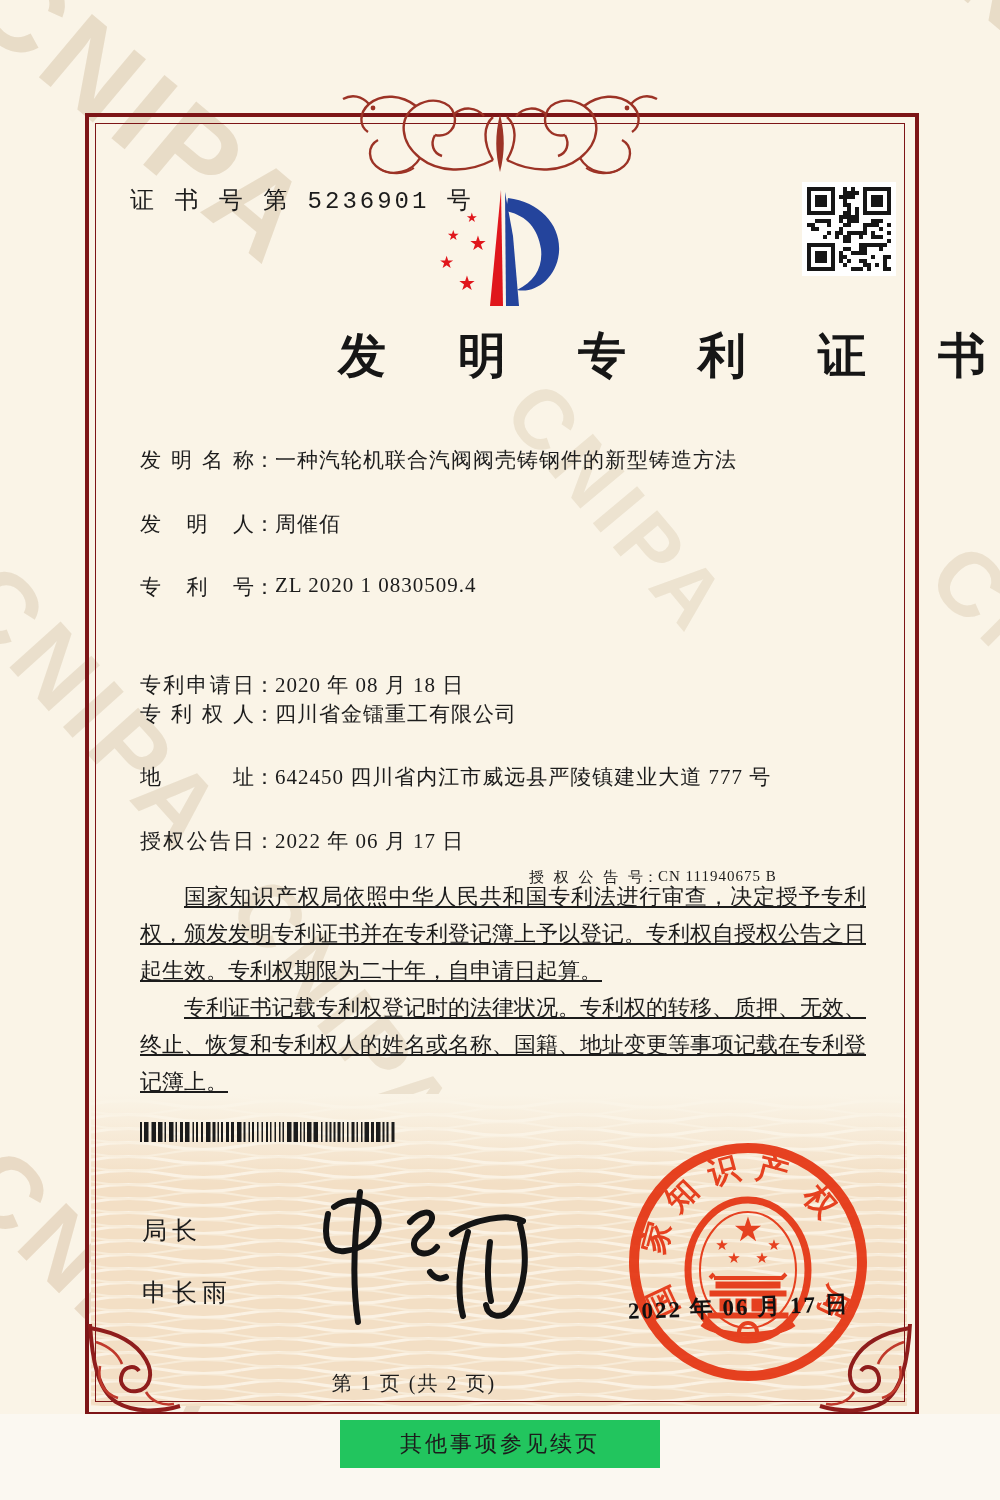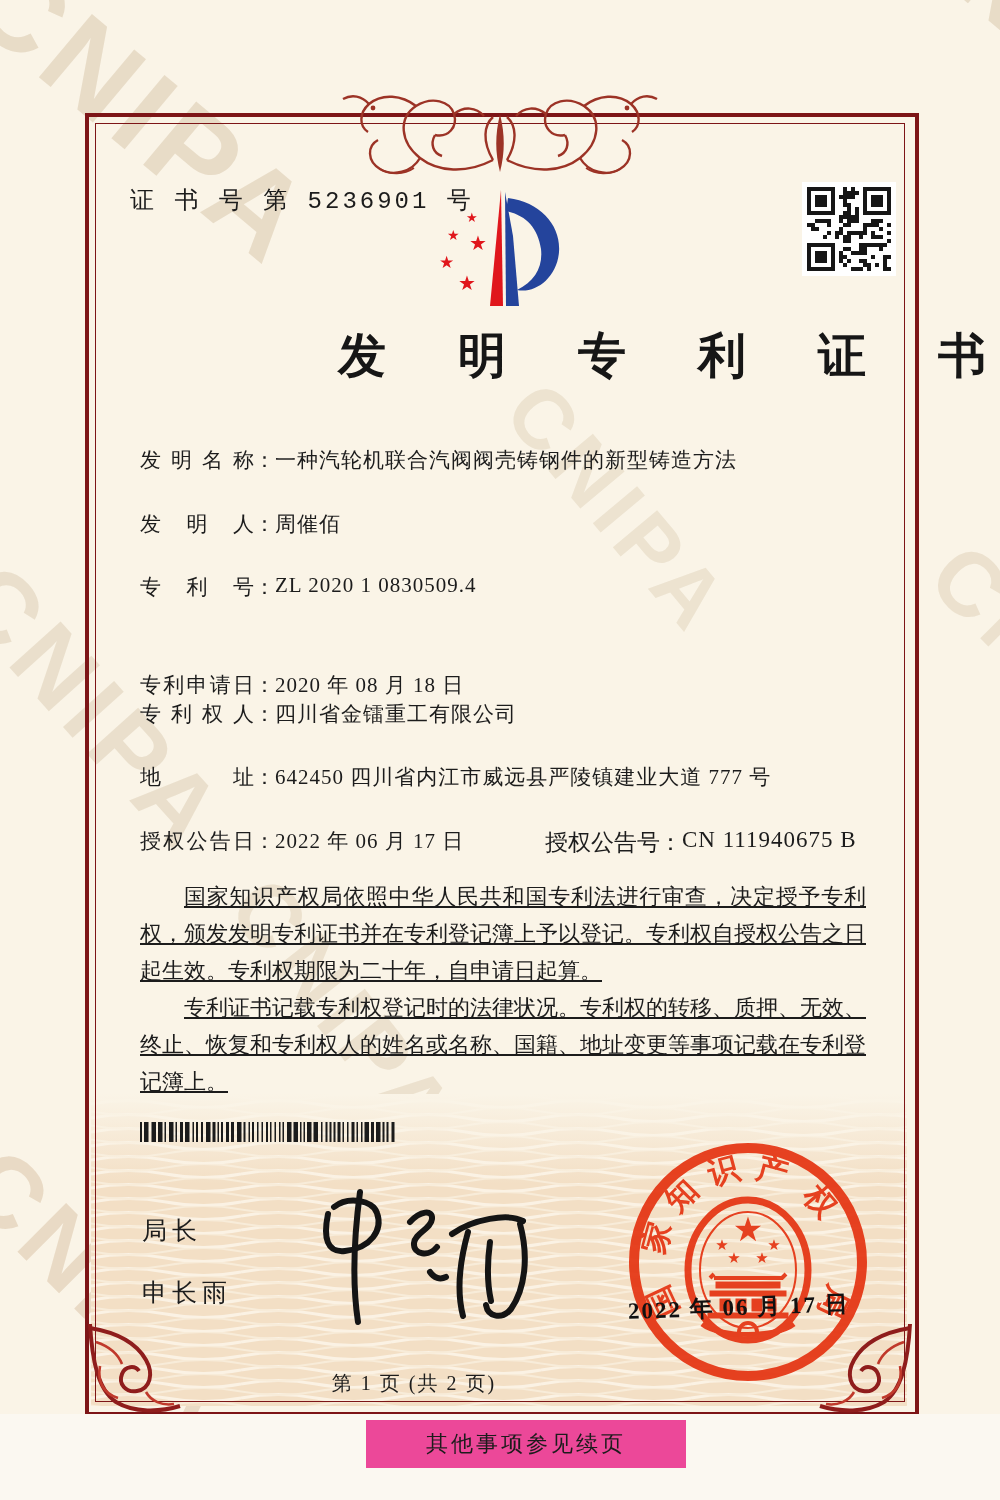--- a/index.html
+++ b/index.html
@@ -25,42 +25,42 @@
   .cert-no{position:absolute;left:130px;top:184px;font-size:24px;letter-spacing:3px;font-family:Liberation Mono, monospace;}
   .logo{position:absolute;left:434px;top:184px;}
   .qr{position:absolute;left:802px;top:182px;}
   .title{position:absolute;left:16px;width:1000px;top:324px;text-align:right;font-size:48px;font-weight:700;letter-spacing:30px;text-indent:30px;color:#161616;}
 
   
   .row{position:absolute;left:140px;font-size:21px;white-space:nowrap;}
   .flabel{display:inline-block;width:114px;text-align:justify;text-align-last:justify;vertical-align:top;}
   .fcolon{display:inline-block;vertical-align:top;}
   .fvalue{letter-spacing:1px;}
-  .row2{position:absolute;left:545px;font-size:23px;white-space:nowrap;}
+  .row2{position:absolute;left:529px;font-size:15px;white-space:nowrap;margin-top:41px;}
 
   
   .body-text{position:absolute;left:140px;top:878px;width:726px;font-size:22px;line-height:37px;text-align:justify;}
   .body-text p{margin:0;text-indent:2em;text-decoration:underline;}
 
   
   .waveband{position:absolute;left:91px;top:1094px;width:816px;height:312px;overflow:hidden;}
   .wavefade{position:absolute;left:91px;top:1094px;width:816px;height:90px;background:linear-gradient(180deg,#faf4e7 0%,rgba(250,244,231,0) 100%);}
 
   .barcode{position:absolute;left:140px;top:1122px;}
   .sig-title{position:absolute;left:142px;top:1214px;font-size:25px;letter-spacing:5px;}
   .sig-name{position:absolute;left:142px;top:1276px;font-size:25px;letter-spacing:5px;}
   .signature{position:absolute;left:282px;top:1180px;}
 
   .seal{position:absolute;left:610px;top:1138px;}
   .seal-date{position:absolute;left:628px;top:1292px;font-size:23px;font-weight:700;letter-spacing:2px;transform:rotate(-2deg);color:#111;}
 
   .page-num{position:absolute;left:0;width:828px;top:1370px;text-align:center;font-size:20px;letter-spacing:2px;}
 
   .bottom-strip{position:absolute;left:0;top:1414px;width:1000px;height:86px;background:#fbf8f1;}
-  .cont-note{position:absolute;left:50%;top:1420px;transform:translateX(-50%);background:#ec4899;padding:9px 60px;font-size:22px;letter-spacing:3px;white-space:nowrap;margin-left:26px;}
+  .cont-note{position:absolute;left:50%;top:1420px;transform:translateX(-50%);background:#22c55e;padding:9px 60px;font-size:22px;letter-spacing:3px;white-space:nowrap;}
 </style>
 </head>
 <body>
 
 <div class="page">
 
   <div class="wm wm1">CNIPA</div>
   <div class="wm wm2">CNIPA</div>
   <div class="wm wm3">CNIPA</div>
   <div class="wm wm4">CNIPA</div>

